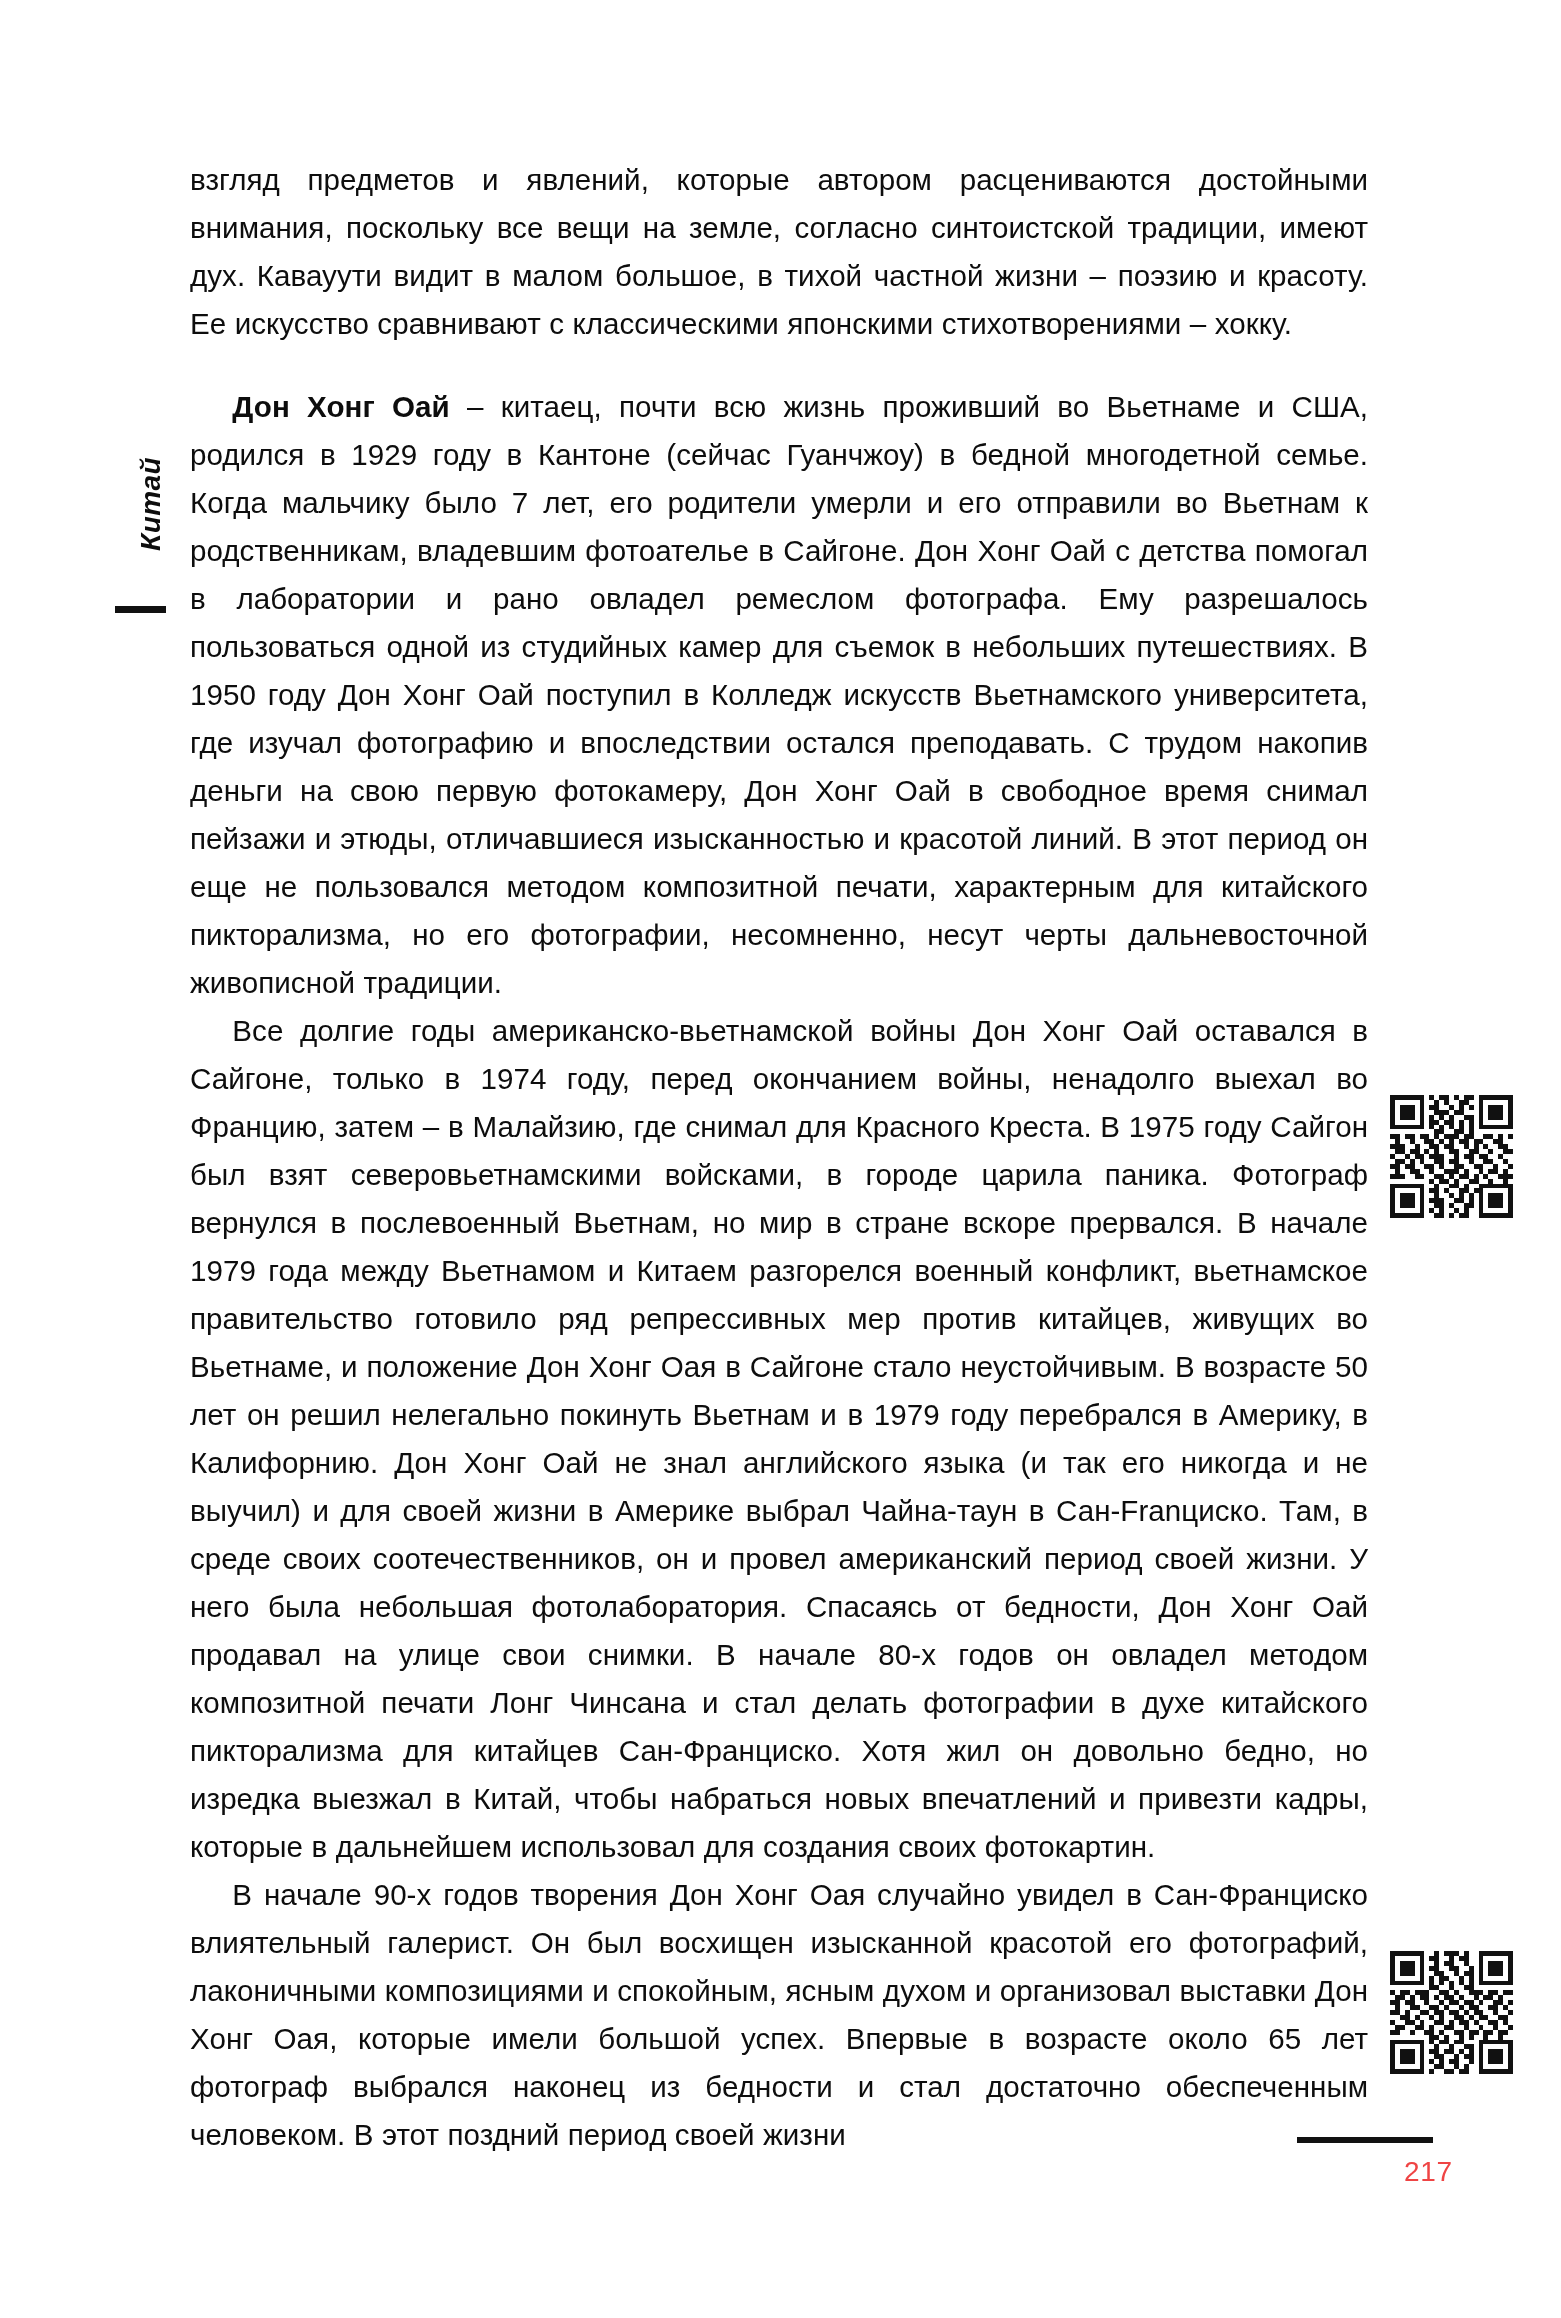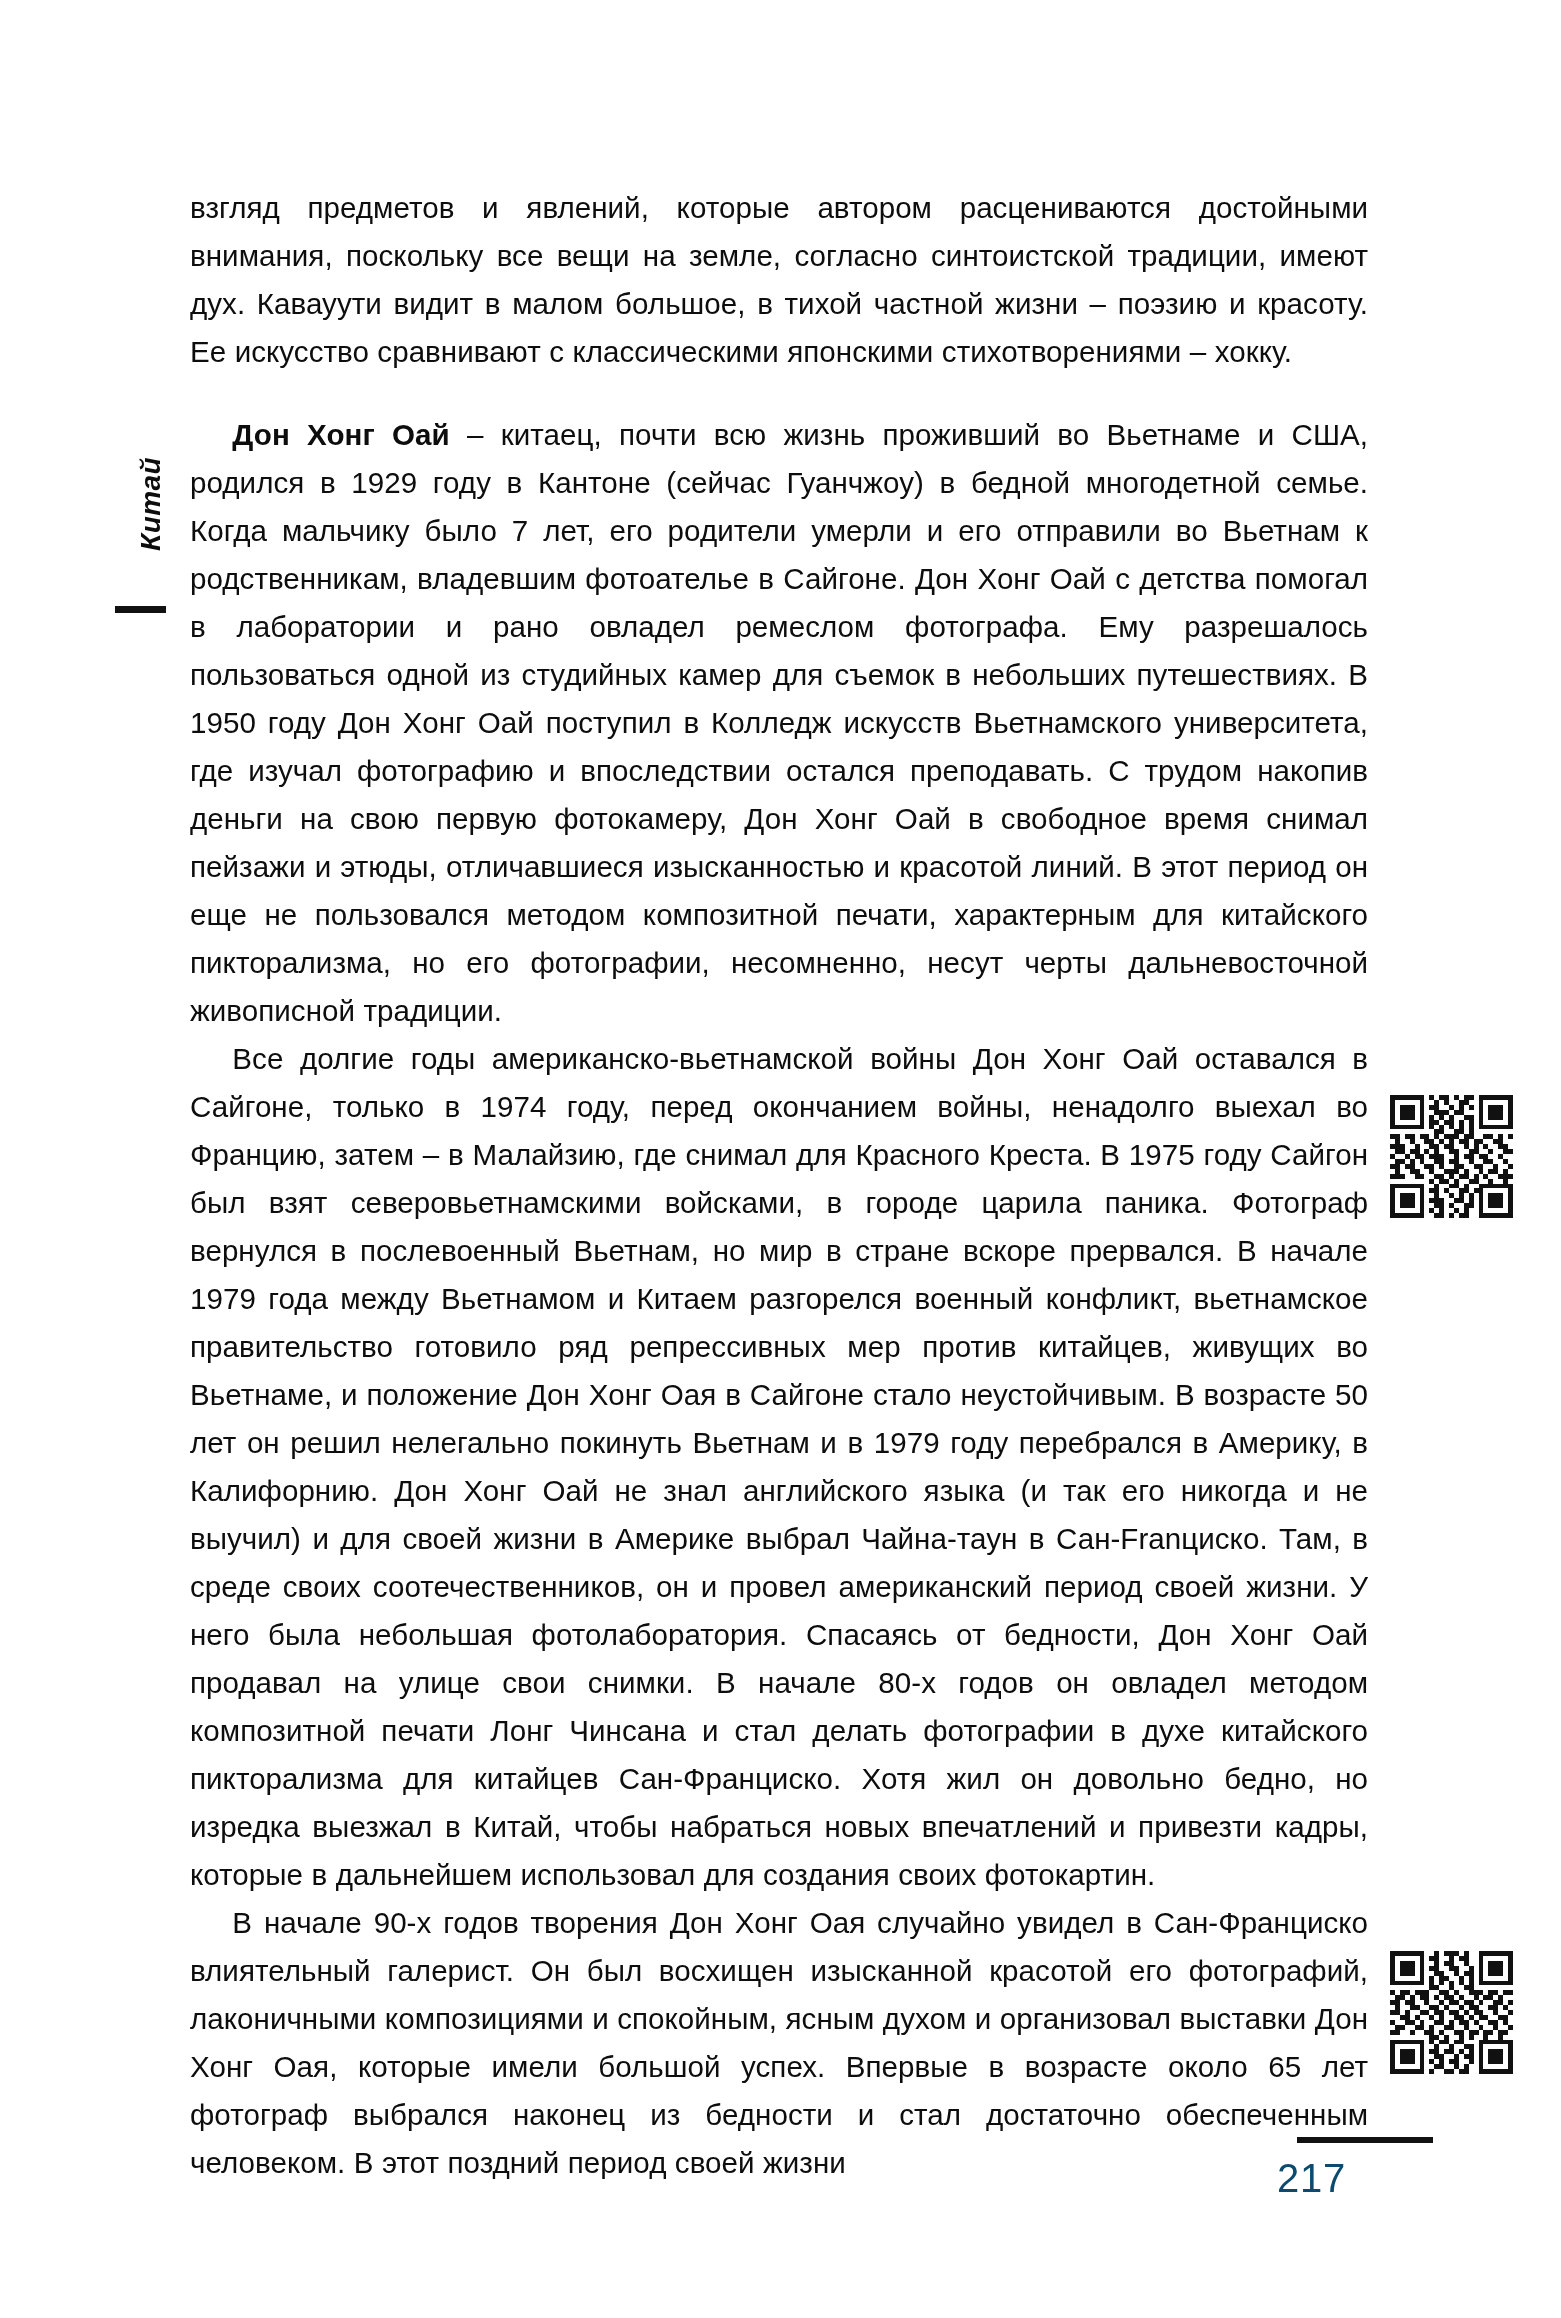--- a/index.html
+++ b/index.html
@@ -22,21 +22,20 @@
     inset: 0;
     background: #ffffff;
   }
 
   
   .text-column {
     position: absolute;
     left: 190px;
     top: 156px;
     width: 1196px;
-    margin-top: 28px;
   }
 
   .para {
     margin: 0;
     font-size: 30px;
     line-height: 48px;
     text-align: justify;
     text-justify: inter-word;
     letter-spacing: 0.04px;
     word-spacing: 0.2px;
@@ -106,24 +105,24 @@
     top: 2137px;
     width: 136px;
     height: 5.6px;
     background: #111111;
   }
   .page-number {
     position: absolute;
     left: 1277px;
     top: 2156px;
     width: 176px;
-    text-align: left;
-    font-size: 40px;
+    text-align: right;
+    font-size: 28px;
     letter-spacing: 0.8px;
-    color: #0c4a6e;
+    color: #ef4444;
   }
 </style>
 </head>
 <body>
 
 <div class="page">
 
   <div class="side-tab">
     <div class="side-tab-label">Китай</div>
     <div class="side-tab-rule"></div>

